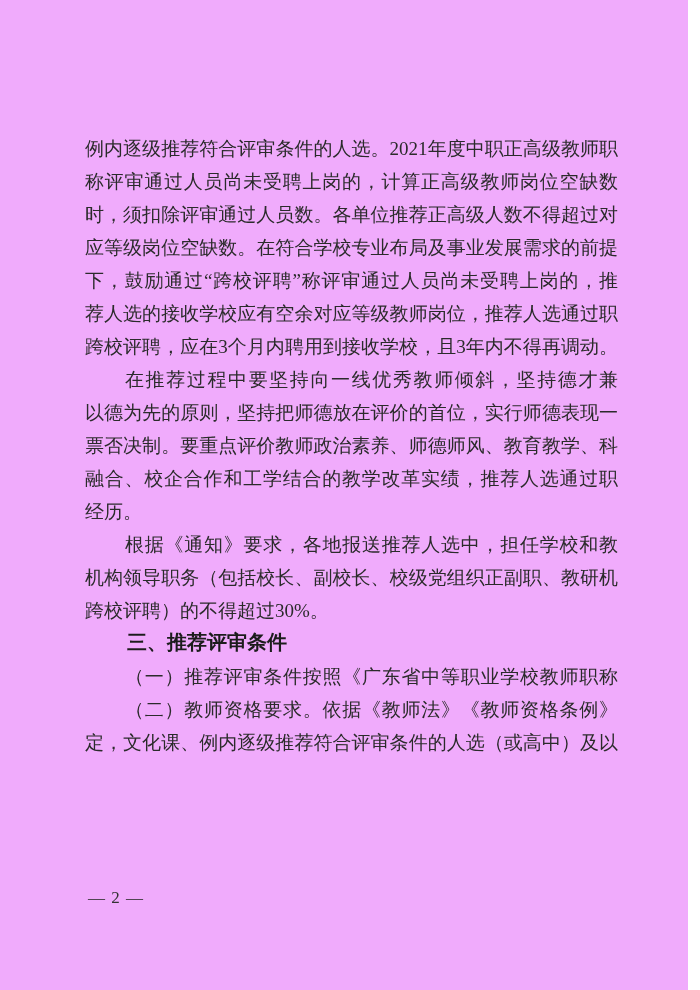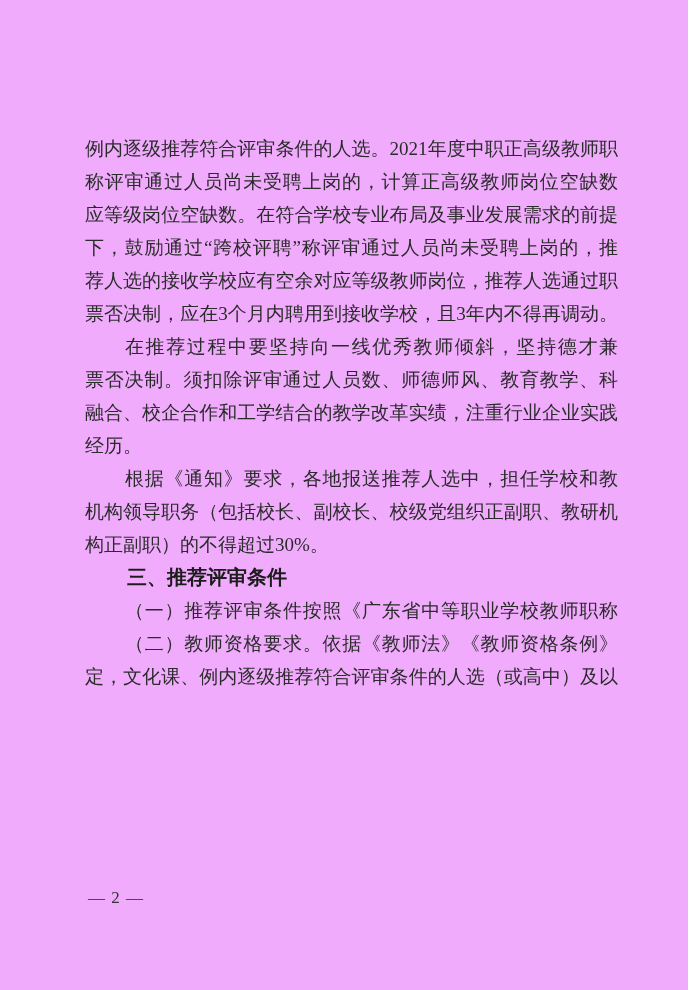--- a/index.html
+++ b/index.html
@@ -38,21 +38,21 @@
   .line.end {
     text-align: right;
     text-align-last: left;
     -moz-text-align-last: left;
   }
   .line.heading {
     padding-left: 42px;
     text-align: left;
     text-align-last: left;
     -moz-text-align-last: left;
-    font-family: Liberation Serif, serif;
+    font-family: Liberation Mono, monospace;
     font-weight: bold;
     color: #1c1c1c;
     font-size: 20px;
   }
   .page-footer {
     position: absolute;
     left: 88px;
     top: 888px;
     font-size: 17px;
     line-height: 20px;
@@ -60,30 +60,32 @@
     letter-spacing: 1px;
   }
 </style>
 </head>
 <body>
 
 <div class="page">
   <div class="text-block">
     <div class="line">例内逐级推荐符合评审条件的人选。2021年度中职正高级教师职</div>
     <div class="line">称评审通过人员尚未受聘上岗的，计算正高级教师岗位空缺数</div>
+    <div class="line">时，须扣除评审通过人员数。各单位推荐正高级人数不得超过对</div>
     <div class="line">应等级岗位空缺数。在符合学校专业布局及事业发展需求的前提</div>
     <div class="line">下，鼓励通过“跨校评聘”称评审通过人员尚未受聘上岗的，推</div>
     <div class="line">荐人选的接收学校应有空余对应等级教师岗位，推荐人选通过职</div>
-    <div class="line">票否决制，应在3个月内聘用到接收学校，且3年内不得再调动。</div>
+    <div class="line">跨校评聘，应在3个月内聘用到接收学校，且3年内不得再调动。</div>
     <div class="line indent">在推荐过程中要坚持向一线优秀教师倾斜，坚持德才兼备、</div>
-    <div class="line">票否决制。须扣除评审通过人员数、师德师风、教育教学、科</div>
-    <div class="line">融合、校企合作和工学结合的教学改革实绩，注重行业企业实践</div>
+    <div class="line">以德为先的原则，坚持把师德放在评价的首位，实行师德表现一</div>
+    <div class="line">票否决制。要重点评价教师政治素养、师德师风、教育教学、科</div>
+    <div class="line">融合、校企合作和工学结合的教学改革实绩，推荐人选通过职</div>
     <div class="line end">经历。</div>
     <div class="line indent">根据《通知》要求，各地报送推荐人选中，担任学校和教研</div>
     <div class="line">机构领导职务（包括校长、副校长、校级党组织正副职、教研机</div>
-    <div class="line end">构正副职）的不得超过30%。</div>
+    <div class="line end">跨校评聘）的不得超过30%。</div>
     <div class="line heading">三、推荐评审条件</div>
     <div class="line indent">（一）推荐评审条件按照《广东省中等职业学校教师职称评</div>
     <div class="line indent">（二）教师资格要求。依据《教师法》《教师资格条例》规</div>
     <div class="line">定，文化课、例内逐级推荐符合评审条件的人选（或高中）及以上</div>
   </div>
   <div class="page-footer">— 2 —</div>
 </div>
 
 </body></html>

